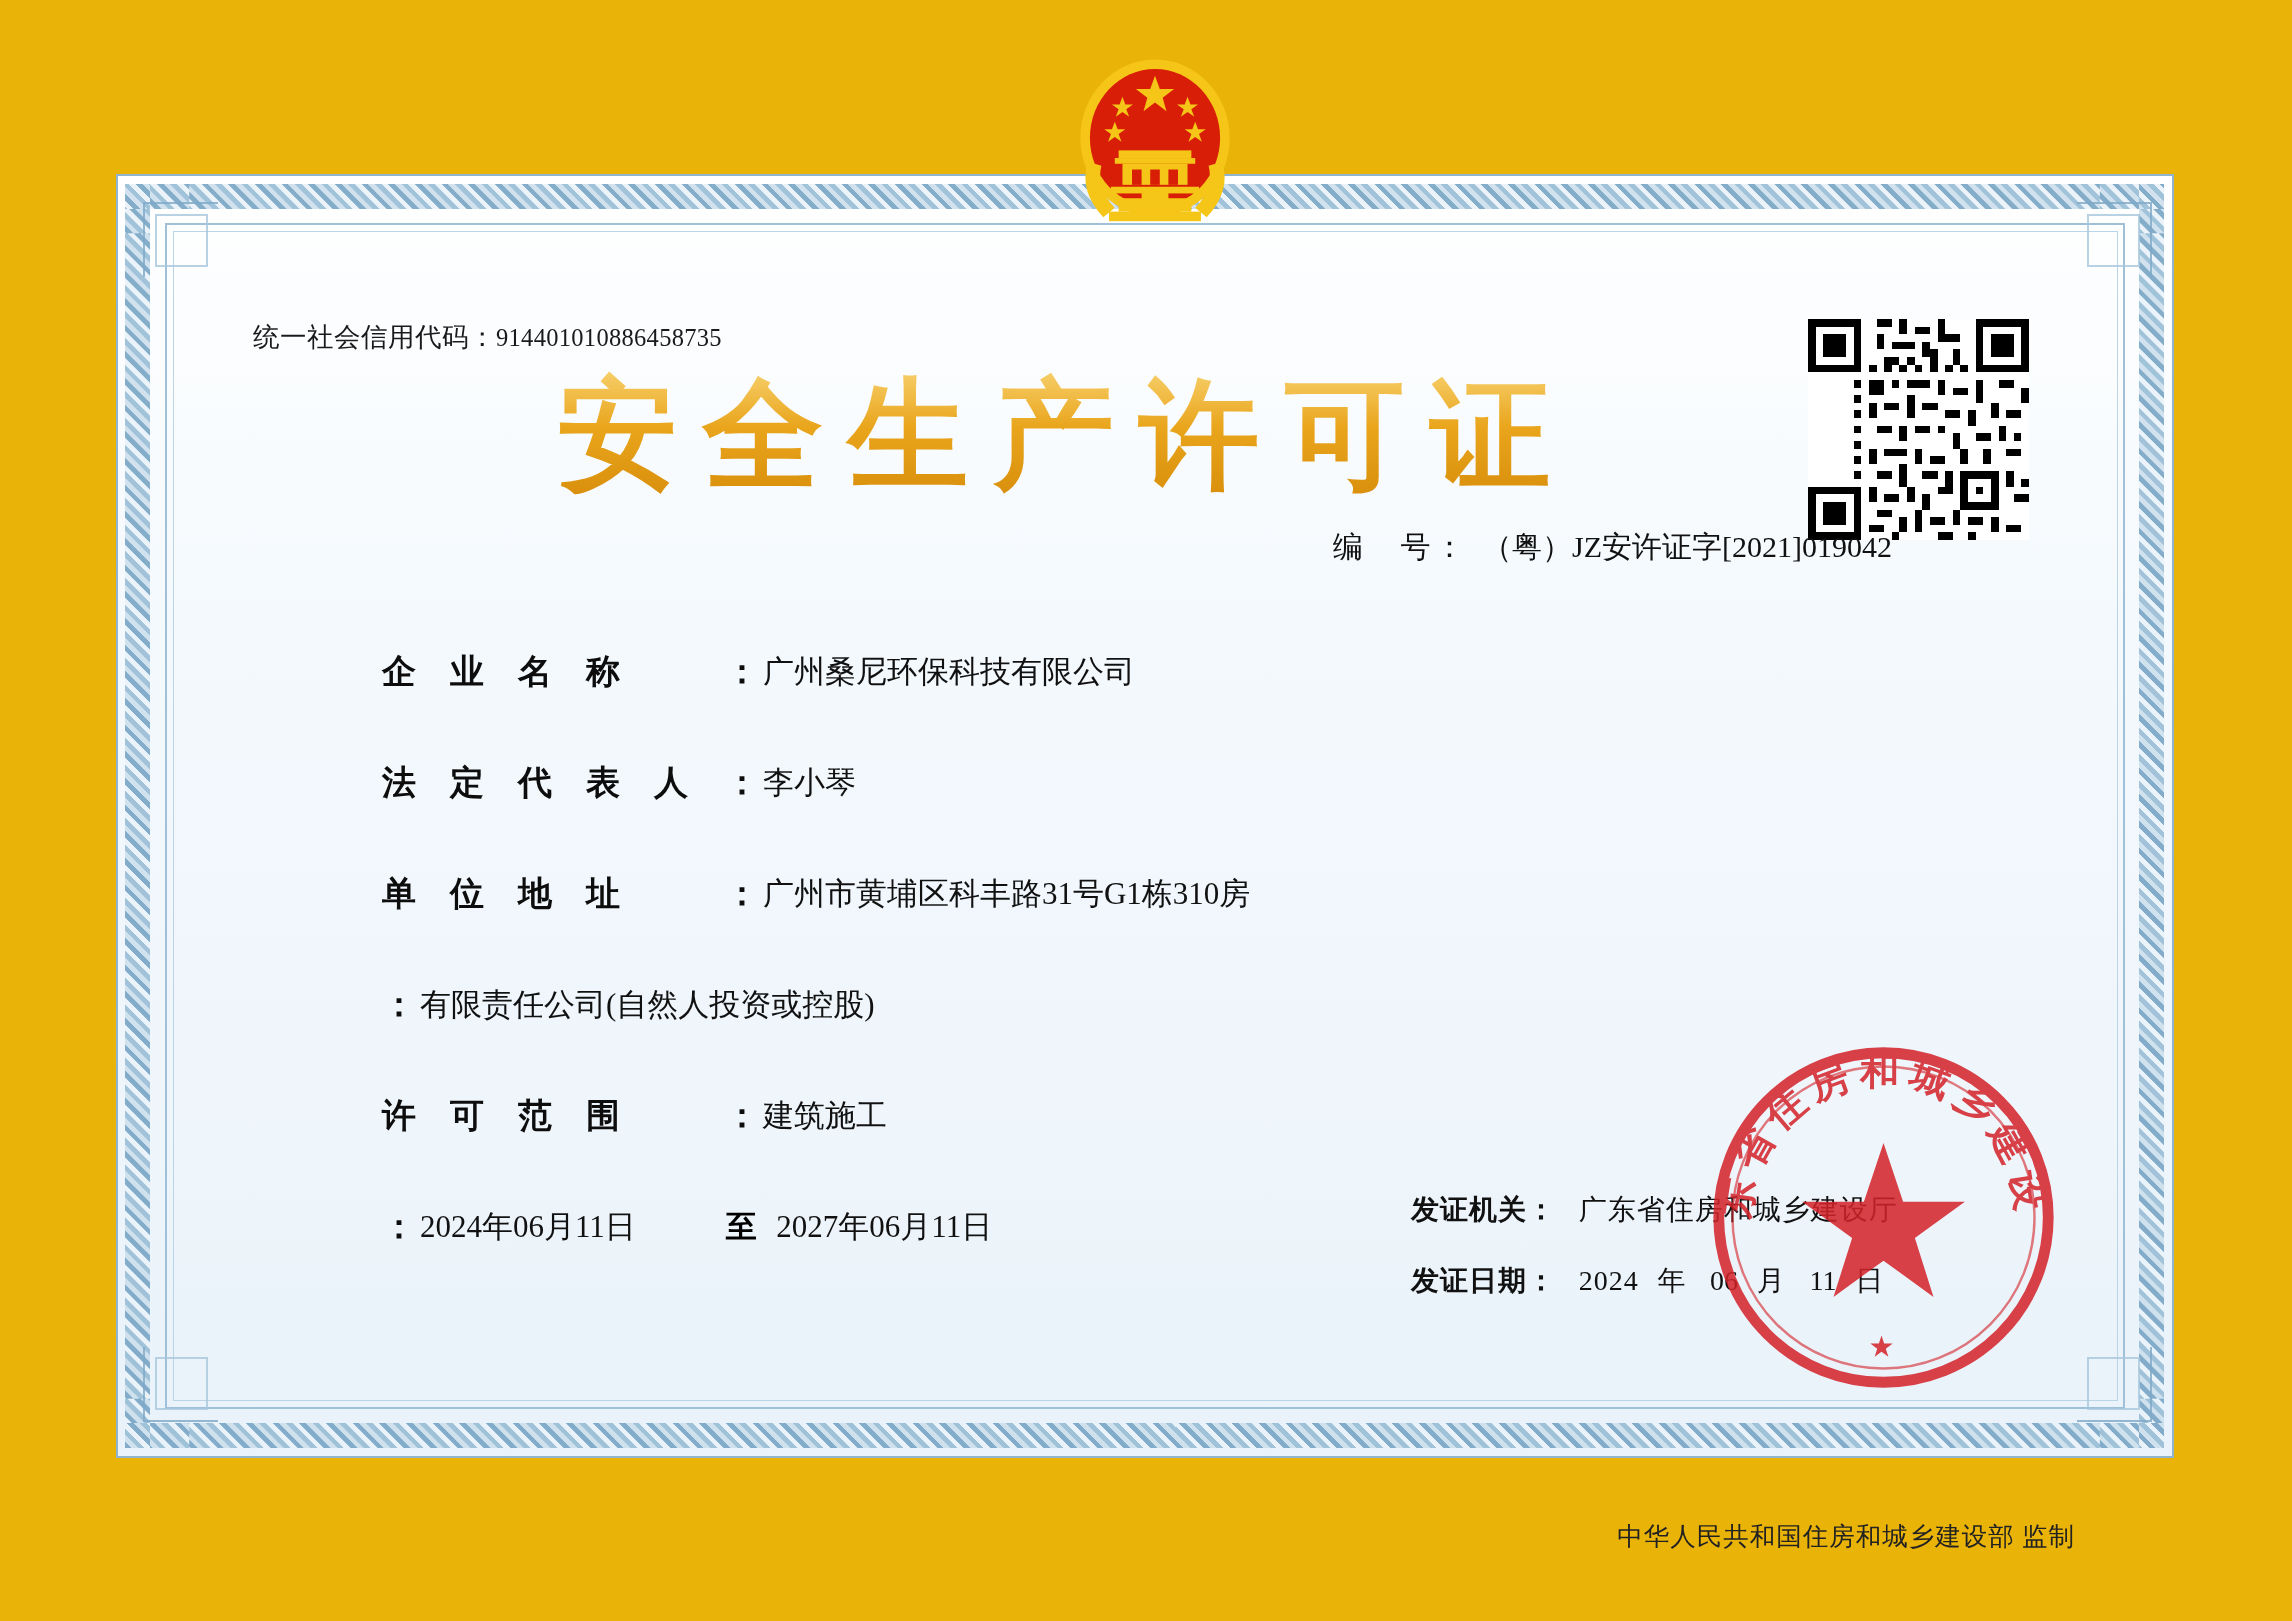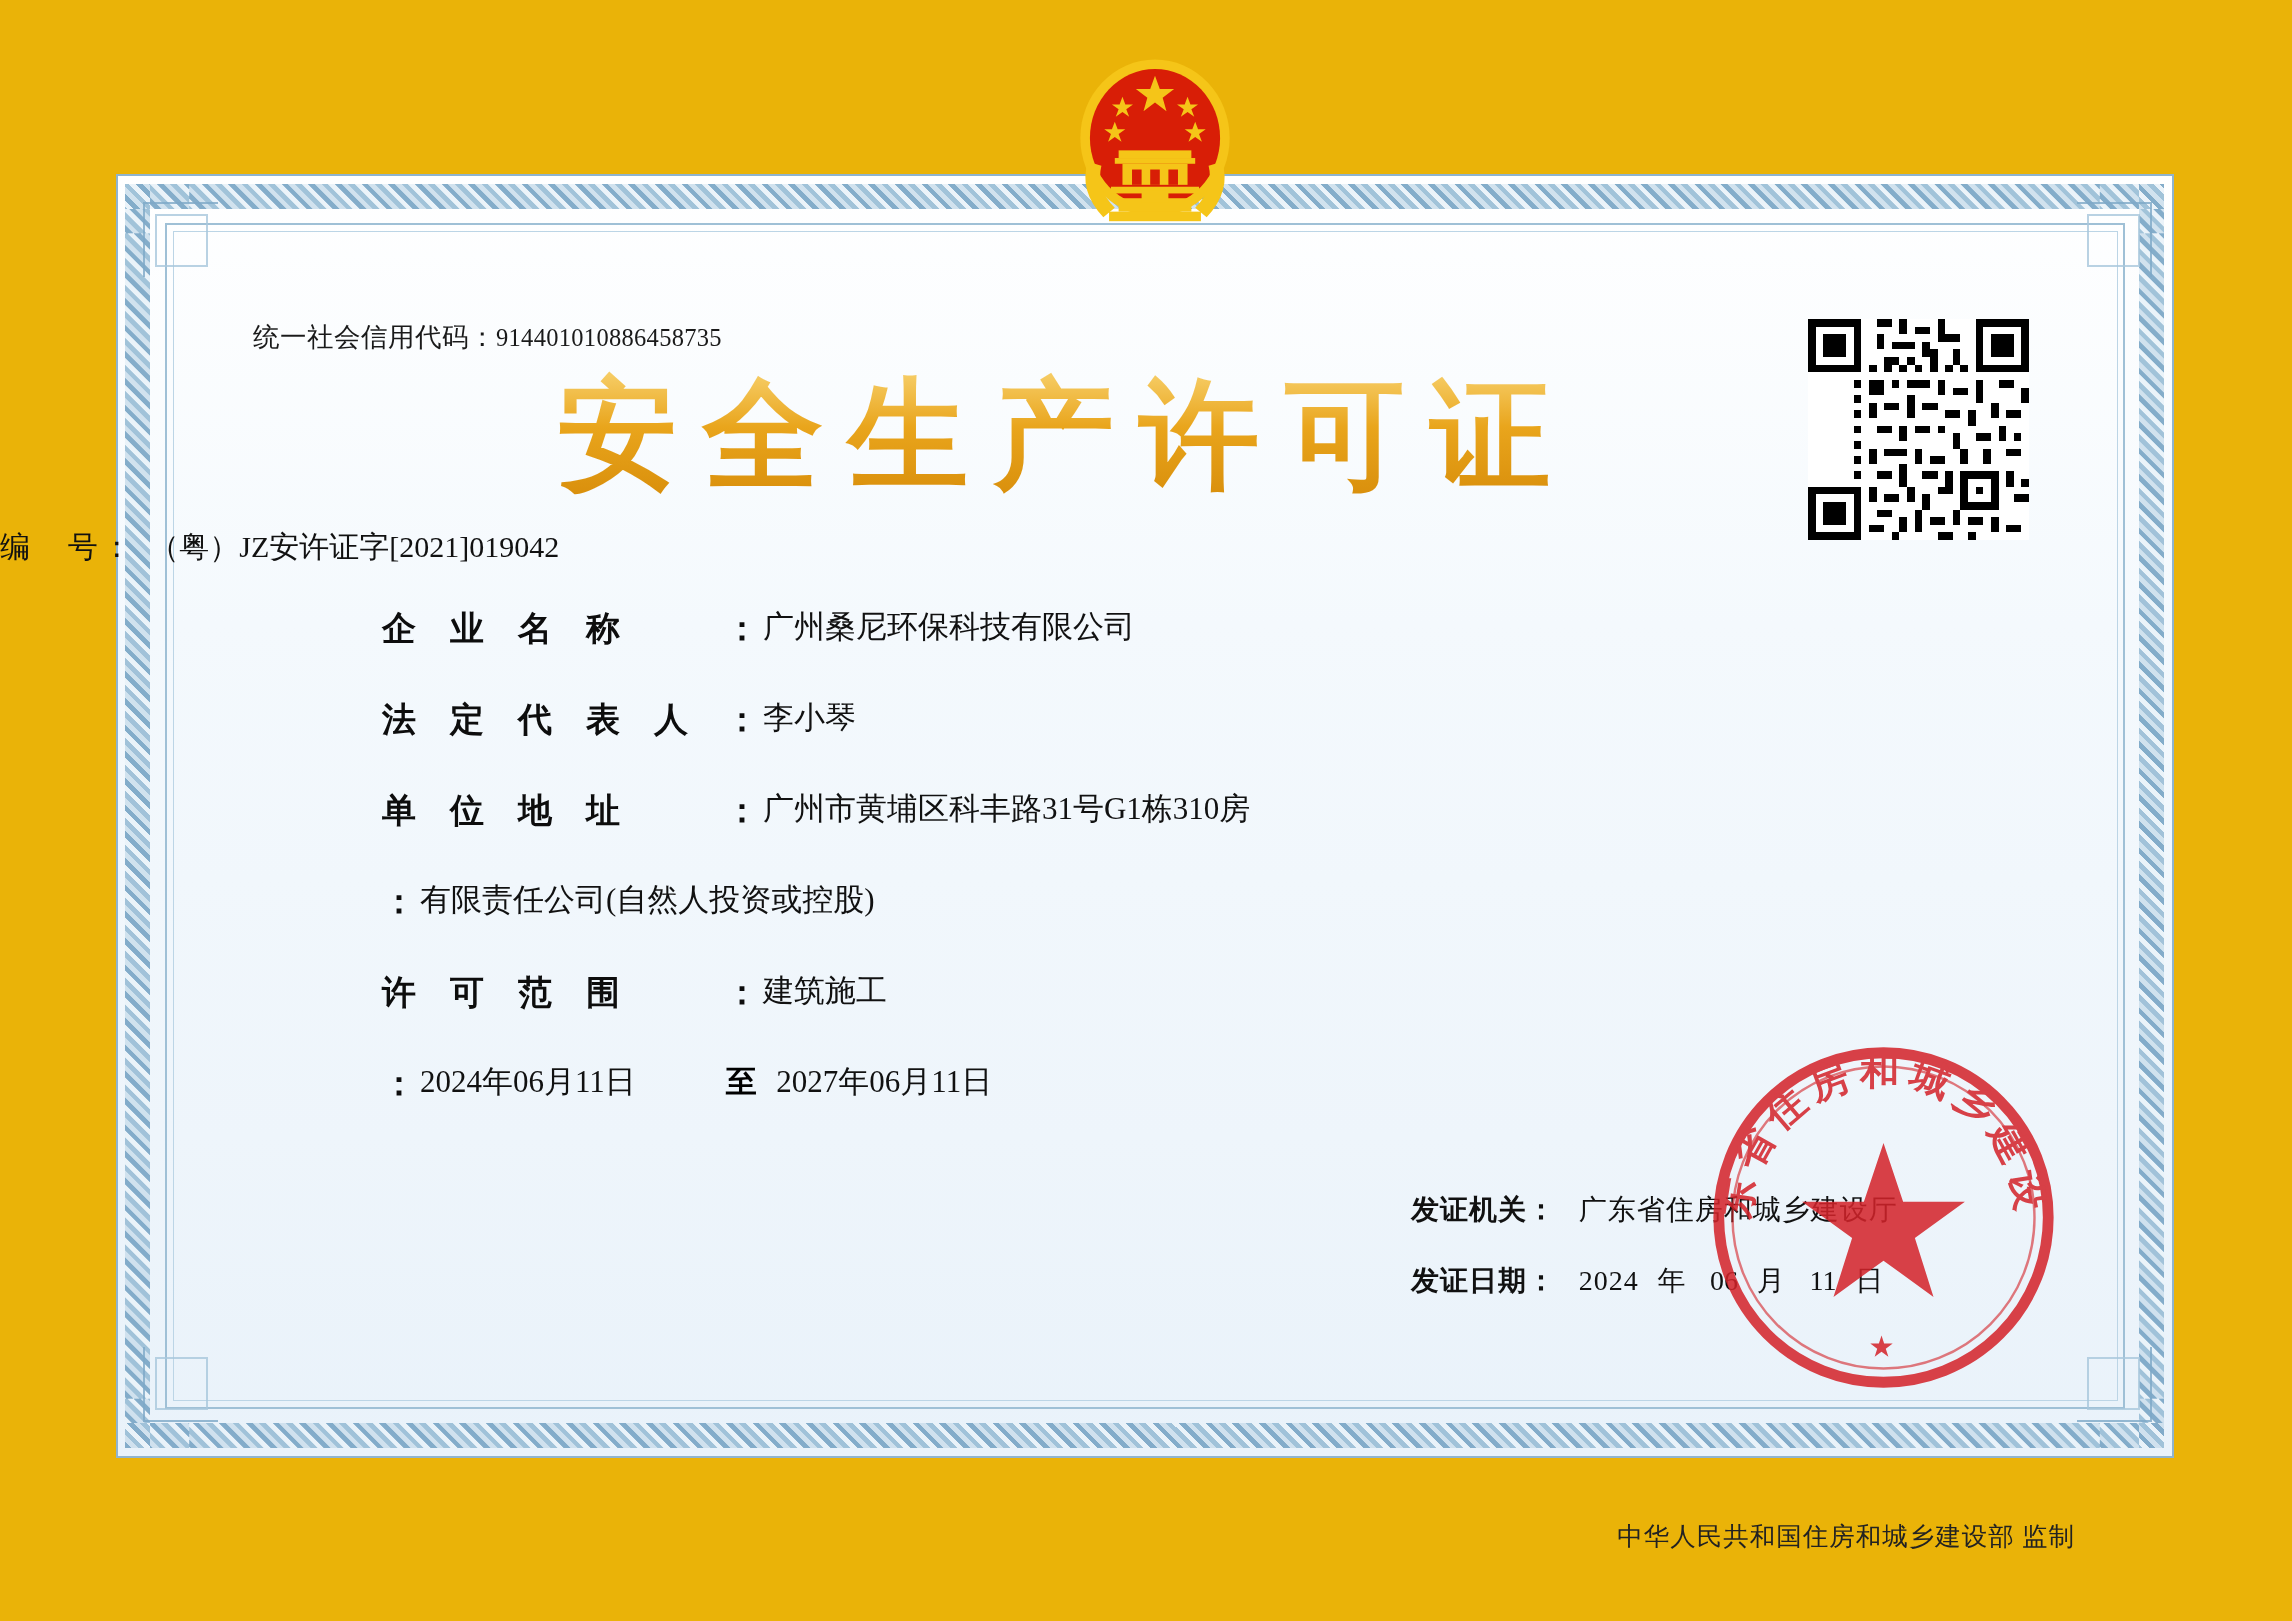--- a/index.html
+++ b/index.html
@@ -140,39 +140,40 @@
     -webkit-background-clip: text;
     background-clip: text;
     color: transparent;
   }
 
   .serial {
     position: absolute;
     left: 0;
     top: 527px;
     width: 1892px;
-    text-align: left;
+    text-align: right;
     font-size: 30px;
     color: #111;
     font-family: "Liberation Serif", serif;
   }
   .serial .label { letter-spacing: 3.9px; }
   .serial .value { margin-left: 13.7px; }
 
   
   .fields {
     position: absolute;
     left: 382px;
     top: 606px;
     width: 1568px;
   }
   .field-row {
     display: flex;
-    align-items: flex-start;
+    align-items: center;
     height: 91px;
+    margin-top: 20px;
   }
   .field-label {
     width: 343px;
     font-size: 34px;
     font-weight: bold;
     color: #0d0d0d;
     white-space: nowrap;
     font-family: "Liberation Serif", serif;
   }
   .field-colon {

